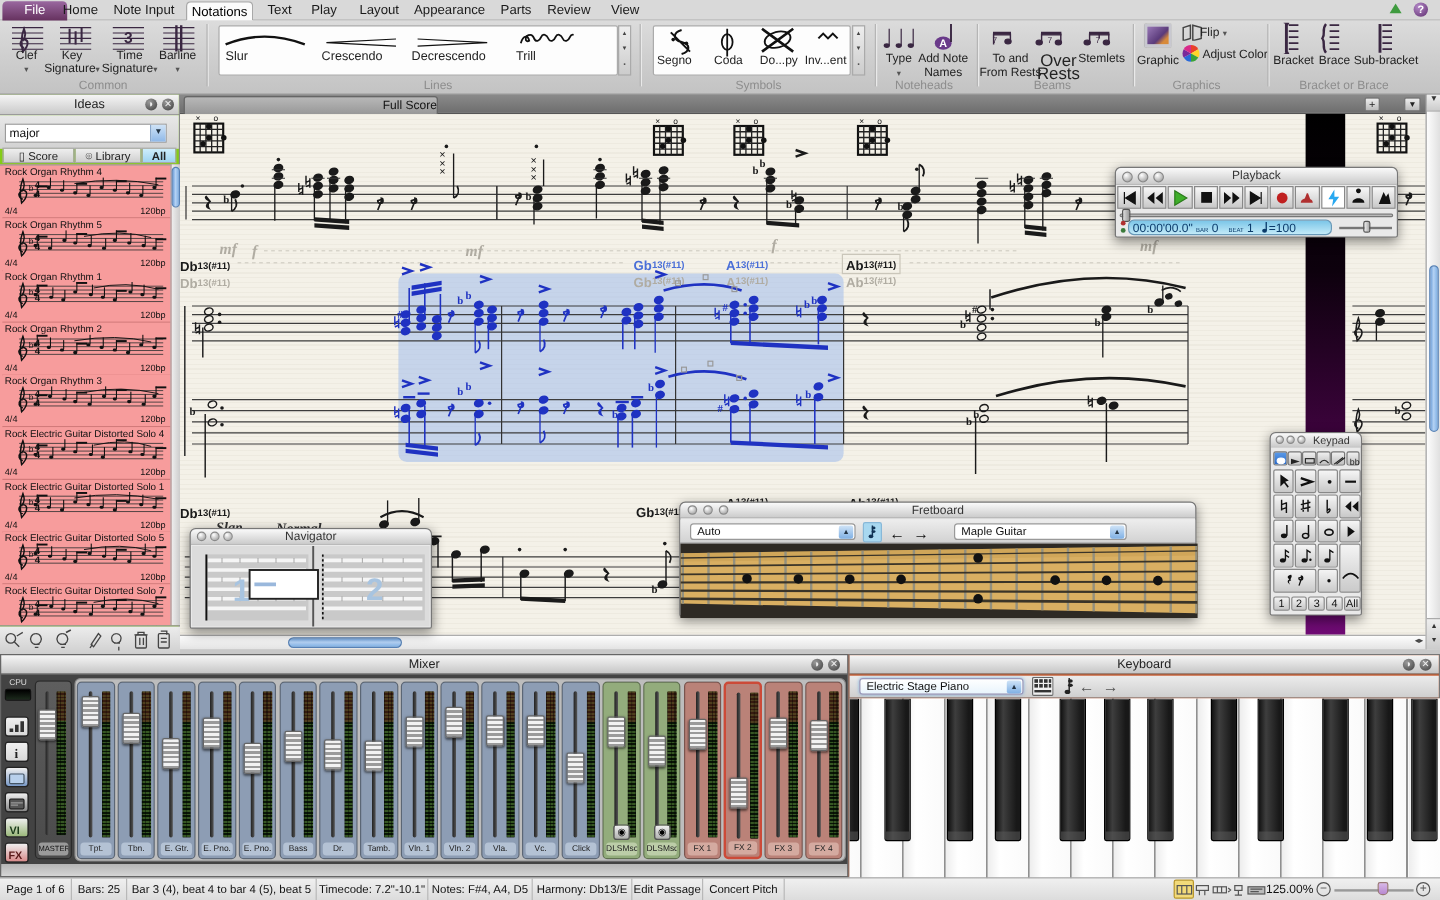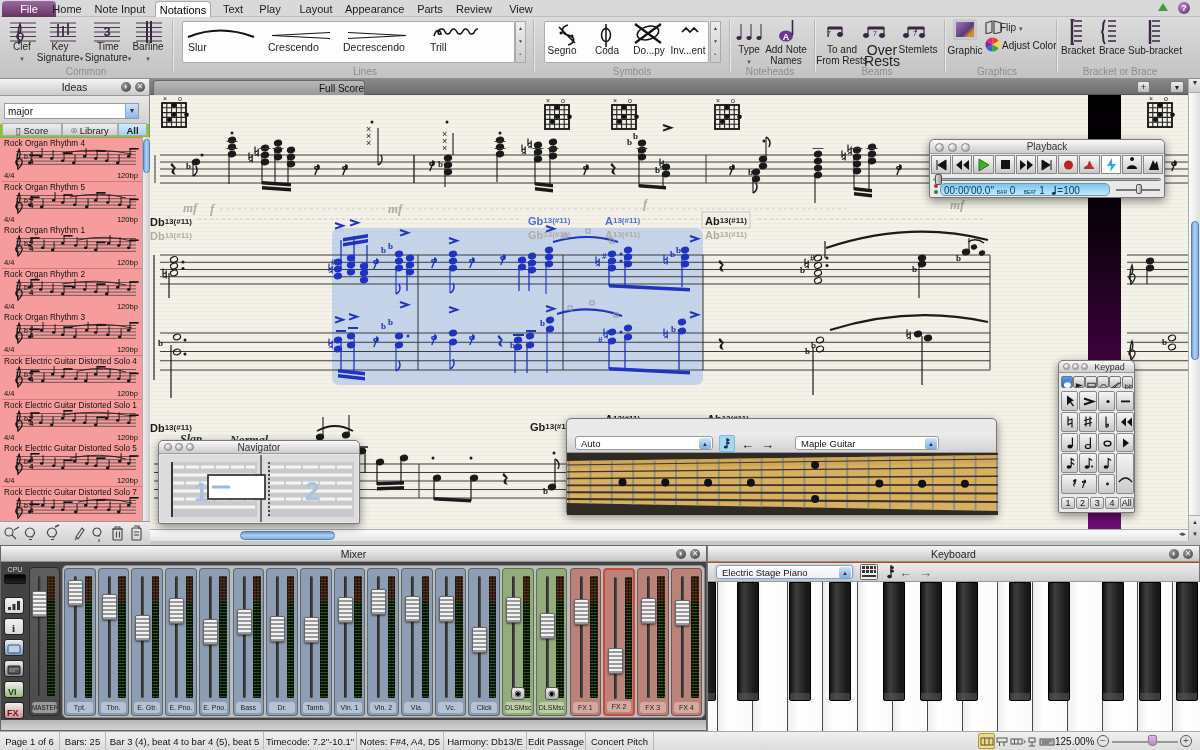--- a/index.html
+++ b/index.html
@@ -1243,20 +1243,21 @@
         <path d="M101 0 v69" stroke="#555" stroke-width="1.6"></path>
         <text x="34" y="46" font-size="26" fill="#a8c4e0" font-weight="bold">1</text>
         <text x="145" y="45" font-size="26" fill="#a8c4e0" font-weight="bold">2</text>
         <rect x="48" y="20" width="57" height="24" fill="#fff" stroke="#222" stroke-width="1.6"></rect>
         <path d="M52 32 h18" stroke="#9ab8dc" stroke-width="3"></path>
       </svg>
     </div>
   </div>
 
   <div class="macwin" id="fret" style="left:566px;top:418px;width:431px;height:96px;">
+    <div class="tbar" style="height:13px;">Fretboard<div class="tl" style="left:6px;top:2px;width:8px;height:8px;"></div><div class="tl" style="left:19px;top:2px;width:8px;height:8px;"></div><div class="tl" style="left:32px;top:2px;width:8px;height:8px;"></div></div>
     <div style="position:absolute;left:0;top:14px;width:100%;height:20px;background:linear-gradient(#ededed,#d2d2d2);border-bottom:1px solid #999;"></div>
     <div style="position:absolute;left:8px;top:17px;width:138px;height:14px;background:#fff;border:1px solid #999;border-radius:3px;font-size:9.5px;line-height:13px;padding-left:5px;color:#111;">Auto<span style="position:absolute;right:1px;top:1px;width:12px;height:11px;background:linear-gradient(#cfe3f7,#7fb0e4);border-radius:2px;font-size:6px;text-align:center;color:#234;">▲<br>▼</span></div>
     <div style="position:absolute;left:152px;top:16px;width:16px;height:17px;background:#a8d8f0;border:1px solid #88b8d8;border-radius:2px;"><svg width="14" height="15" viewBox="0 0 14 15">
           <path d="M7 2v9" stroke="#135" stroke-width="1.2"></path>
           <ellipse cx="5.8" cy="11" rx="2" ry="1.5" fill="#135"></ellipse>
           <ellipse cx="8" cy="4" rx="1.6" ry="1.2" fill="#135"></ellipse>
           <ellipse cx="8" cy="7" rx="1.6" ry="1.2" fill="#135"></ellipse>
         </svg></div>
     <div style="position:absolute;left:174px;top:18px;font-size:13px;color:#111;font-weight:bold;">←</div>
     <div style="position:absolute;left:194px;top:18px;font-size:13px;color:#111;font-weight:bold;">→</div>

